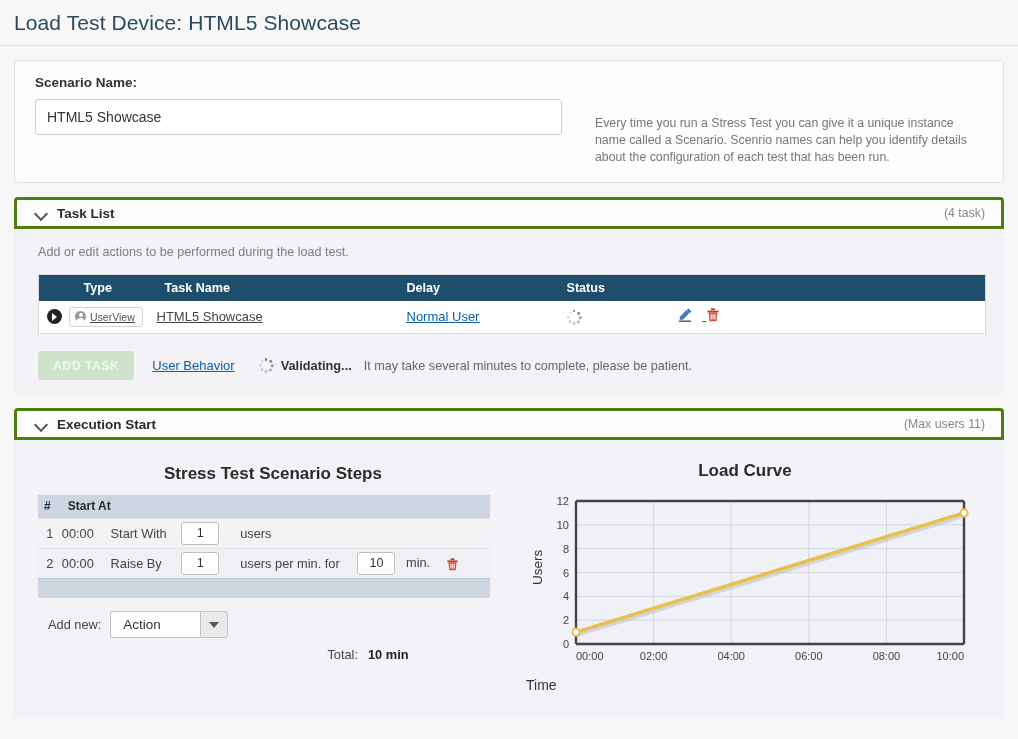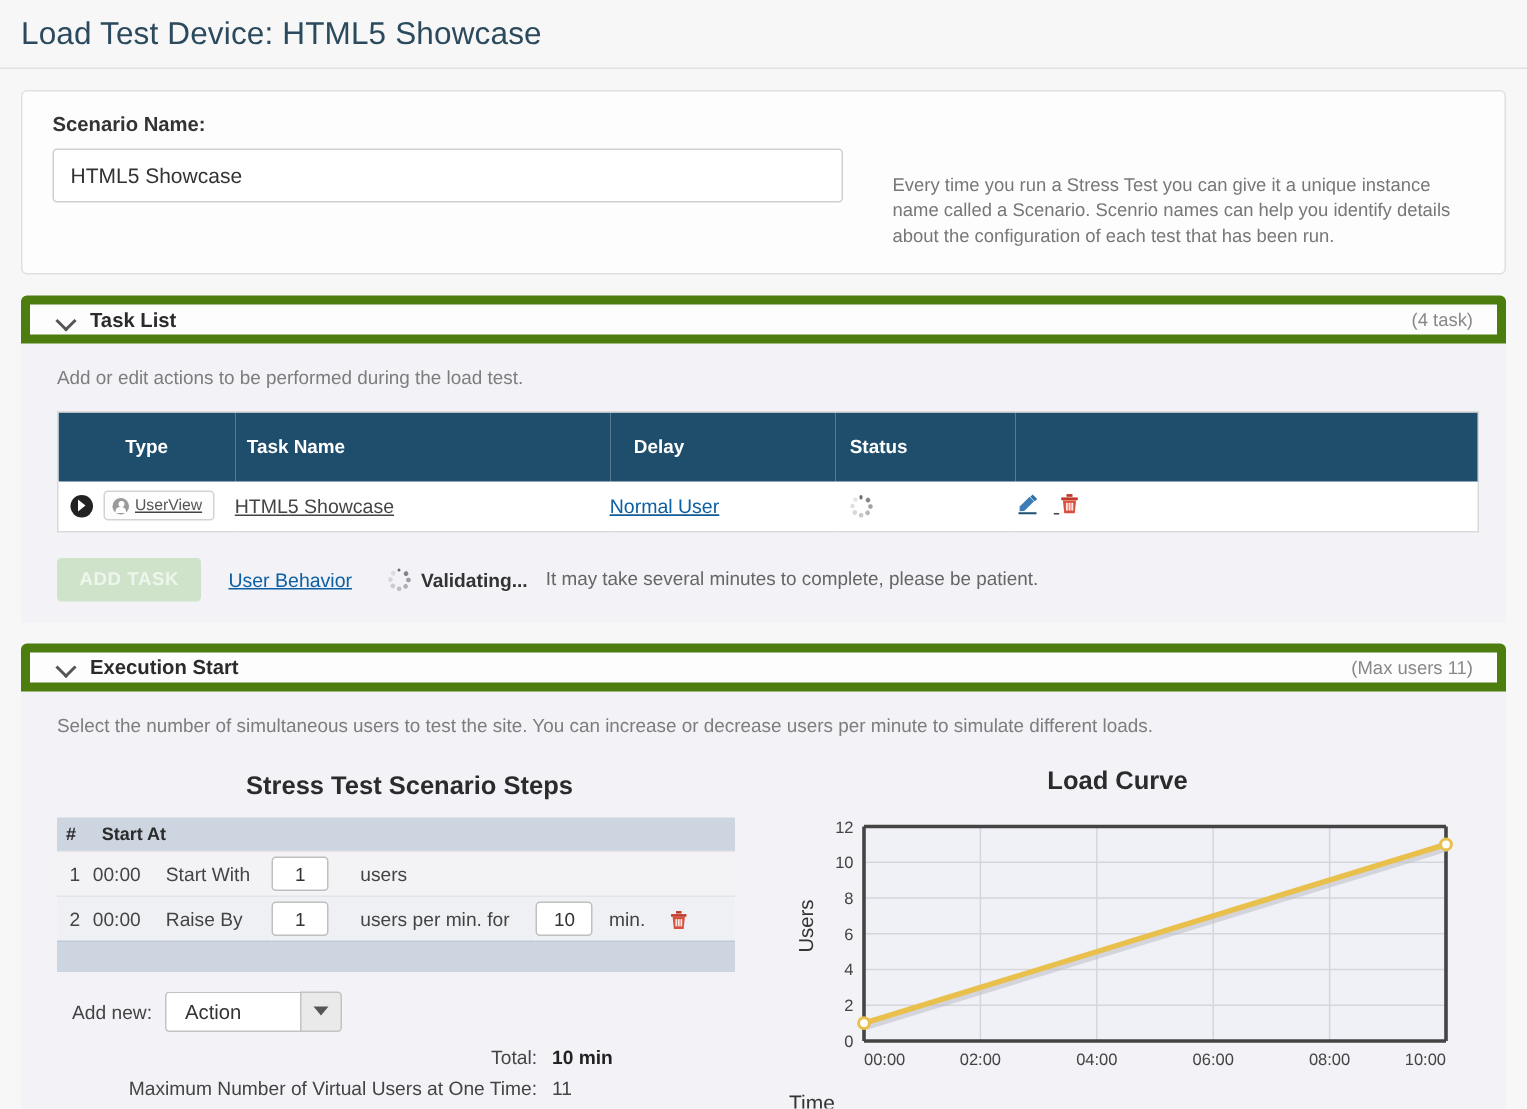--- a/index.html
+++ b/index.html
@@ -71,21 +71,21 @@
     font-size: 12.3px;
     line-height: 17px;
     color: #777;
     padding-top: 40px;
     padding-right: 8px;
   }
 
   
   .section-head {
     background: #fdfdfd;
-    border: 6px solid #4d7c0f;
+    border: 3px solid #4d7c0f;
     border-radius: 4px 4px 0 0;
     height: 32px;
     display: flex;
     align-items: center;
     padding: 0 16px 0 18px;
     margin-top: 14px;
     position: relative;
     z-index: 2;
   }
   .chev {
@@ -131,21 +131,21 @@
     font-size: 13px;
     border: 1px solid #dadada;
   }
   .task-table thead th {
     background: #1f4e6c;
     color: #fff;
     font-size: 12.6px;
     font-weight: bold;
     height: 26px;
     text-align: left;
-    padding: 16px;
+    padding: 0;
     border: none;
   }
   .th-type   { width: 118px; text-align: center !important; }
   .th-name   { width: 250px; padding-left: 8px !important; }
   .th-delay  { width: 150px; text-align: center; }
   .th-status { width: 120px; text-align: left !important; padding-left: 10px !important; }
   .th-act    { }
   .task-table tbody td {
     height: 33px;
     padding: 0;
@@ -460,21 +460,20 @@
       <span class="patient-text">It may take several minutes to complete, please be patient.</span>
     </div>
   </div>
 
   <div class="section-head">
     <span class="chev"></span>
     <span class="section-title">Execution Start</span>
     <span class="section-meta">(Max users 11)</span>
   </div>
   <div class="section-body">
-    <div class="section-desc">Select the number of simultaneous users to test the site. You can increase or decrease users per minute to simulate different loads.</div>
 
     <div class="exec-grid">
 
       <div class="exec-left">
         <div class="sub-title">Stress Test Scenario Steps</div>
 
         <table class="steps-table">
           <thead>
             <tr>
               <th class="c-num">#</th>
@@ -527,24 +526,20 @@
             <span class="select-face">Action</span>
             <span class="select-arrow"></span>
           </span>
         </div>
 
         <div class="totals">
           <div class="total-line">
             <span class="total-label">Total:</span>
             <span class="total-value-strong">10 min</span>
           </div>
-          <div class="total-line" style="margin-top:6px;">
-            <span class="total-label">Maximum Number of Virtual Users at One Time:</span>
-            <span>11</span>
-          </div>
         </div>
       </div>
 
       <div class="exec-right">
         <div class="chart-title">Load Curve</div>
         <div class="chart-wrap">
           <div class="y-axis-label">Users</div>
           <div class="x-axis-label">Time</div>
           <svg class="chart" id="chart-svg" width="440" height="190">
               <rect x="36" y="12" width="388" height="143" fill="#f0f0f7"></rect>

